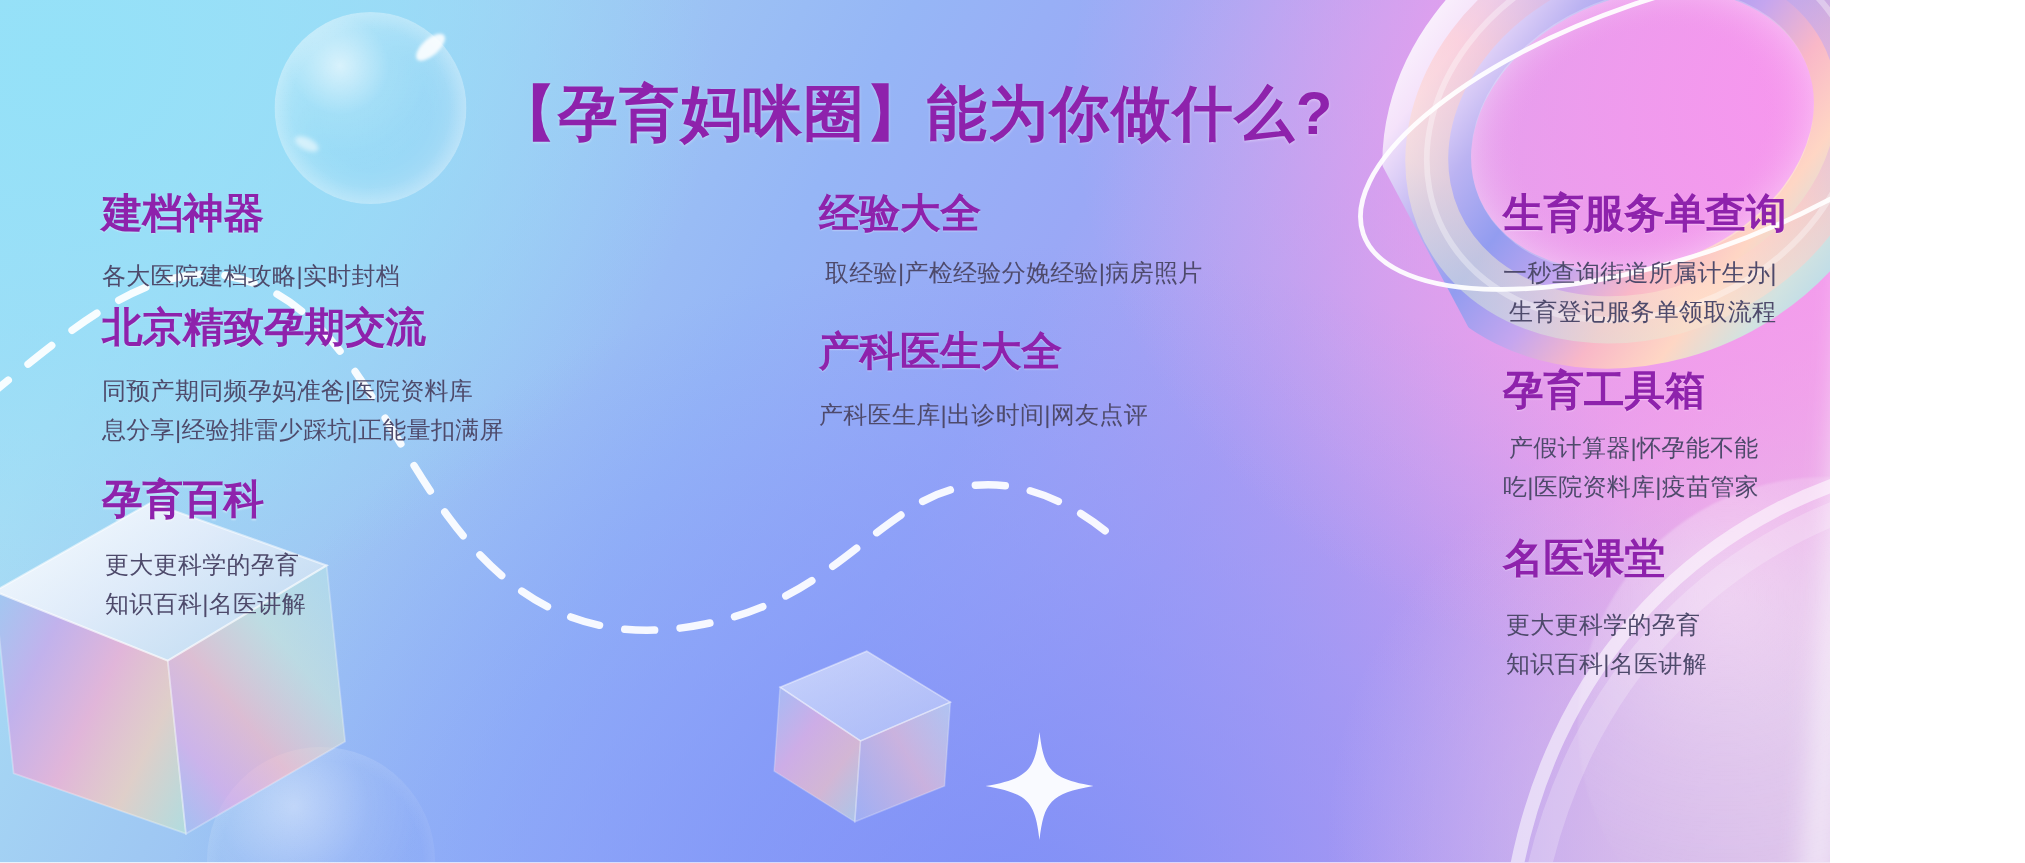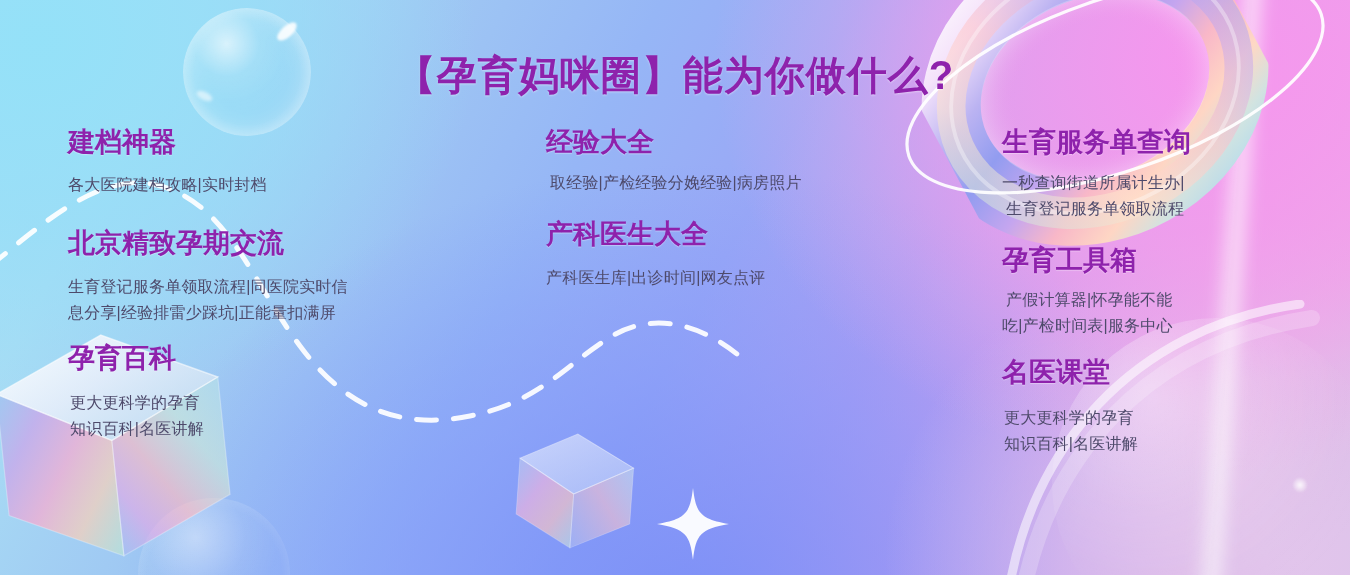--- a/index.html
+++ b/index.html
@@ -7,21 +7,21 @@
 
   html, body {
     width: 1350px;
     height: 575px;
     overflow: hidden;
     font-family: "Liberation Sans", "DejaVu Sans", sans-serif;
   }
 
   #banner {
     position: relative;
-    width: 1350px;
+    width: 1220px;
     height: 575px;
     overflow: hidden;
     
     background:
       radial-gradient(ellipse 620px 520px at 1210px 60px,
         rgba(248,150,238,0.95) 0%, rgba(244,160,236,0.72) 38%, rgba(240,170,235,0.28) 62%, rgba(240,175,235,0) 80%),
       radial-gradient(ellipse 520px 430px at 1290px 560px,
         rgba(226,198,236,0.95) 0%, rgba(222,198,235,0.62) 42%, rgba(222,200,236,0) 78%),
       radial-gradient(ellipse 760px 600px at 690px 620px,
         rgba(112,140,248,0.80) 0%, rgba(126,150,250,0.52) 40%, rgba(140,165,250,0) 76%),
@@ -166,21 +166,21 @@
 
   .feature-desc {
     font-size: 16px;
     line-height: 1.62;
     color: #4e4a6b;
     letter-spacing: 0.2px;
   }
   .feature-desc .line { display: block; white-space: nowrap; }
 
   
-  #col-1 .feature-block:nth-child(1) { margin-bottom: 29px; }
+  #col-1 .feature-block:nth-child(1) { margin-bottom: 4px; }
   #col-1 .feature-block:nth-child(1) .feature-title { margin-bottom: 14px; }
   #col-1 .feature-block:nth-child(1) .feature-desc .line:nth-child(2) { padding-left: 8px; }
 
   #col-1 .feature-block:nth-child(2) { margin-bottom: 16px; }
   #col-1 .feature-block:nth-child(2) .feature-title { margin-bottom: 14px; }
 
   #col-1 .feature-block:nth-child(3) .feature-title { margin-bottom: 16px; }
   #col-1 .feature-block:nth-child(3) .feature-desc { padding-left: 2px; }
 
   #col-2 .feature-block:nth-child(1) { margin-bottom: 22px; }
@@ -336,21 +336,21 @@
       <div class="feature-block">
         <div class="feature-title">建档神器</div>
         <div class="feature-desc">
           <span class="line">各大医院建档攻略|实时封档</span>
         </div>
       </div>
 
       <div class="feature-block">
         <div class="feature-title">北京精致孕期交流</div>
         <div class="feature-desc">
-          <span class="line">生育登记服务单领取流程|同医院实时信</span>
+          <span class="line">同预产期同频孕妈准爸|医院资料库</span>
           <span class="line">息分享|经验排雷少踩坑|正能量扣满屏</span>
         </div>
       </div>
 
       <div class="feature-block">
         <div class="feature-title">孕育百科</div>
         <div class="feature-desc">
           <span class="line">更大更科学的孕育</span>
           <span class="line">知识百科|名医讲解</span>
         </div>
@@ -382,21 +382,21 @@
         <div class="feature-desc">
           <span class="line">一秒查询街道所属计生办|</span>
           <span class="line">生育登记服务单领取流程</span>
         </div>
       </div>
 
       <div class="feature-block">
         <div class="feature-title">孕育工具箱</div>
         <div class="feature-desc">
           <span class="line">产假计算器|怀孕能不能</span>
-          <span class="line">吃|产检时间表|服务中心</span>
+          <span class="line">吃|医院资料库|疫苗管家</span>
         </div>
       </div>
 
       <div class="feature-block">
         <div class="feature-title">名医课堂</div>
         <div class="feature-desc">
           <span class="line">更大更科学的孕育</span>
           <span class="line">知识百科|名医讲解</span>
         </div>
       </div>

